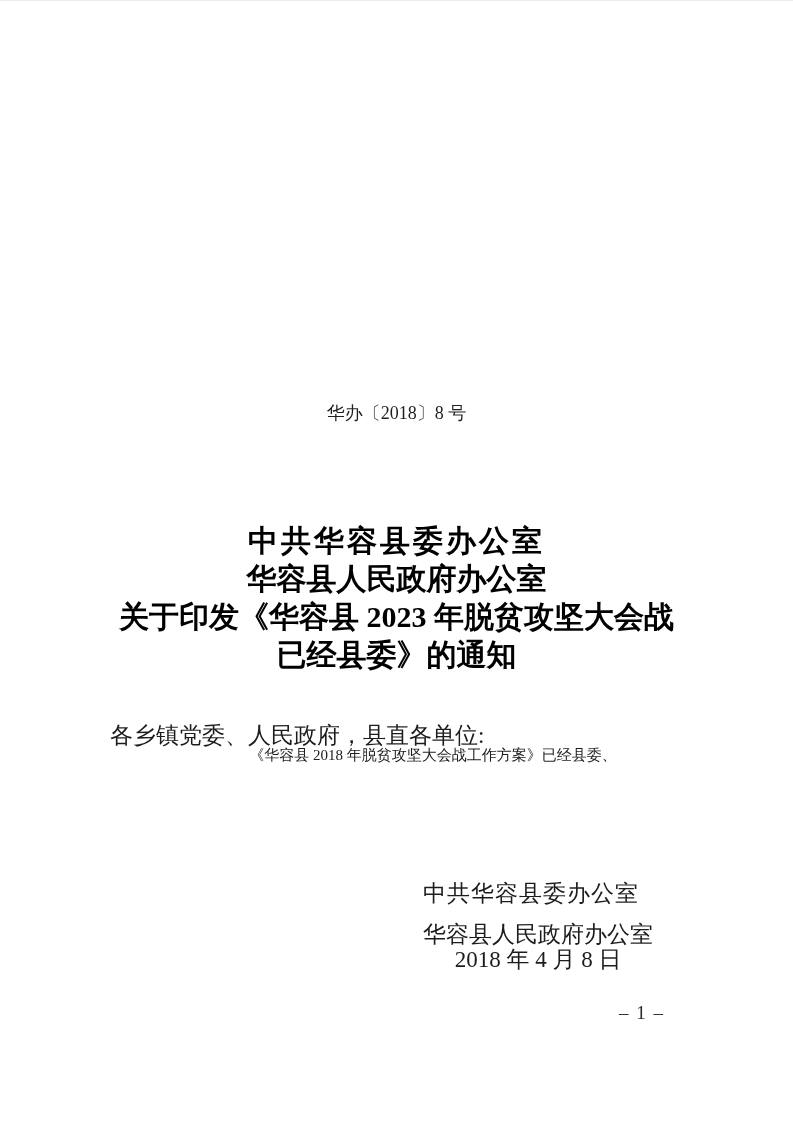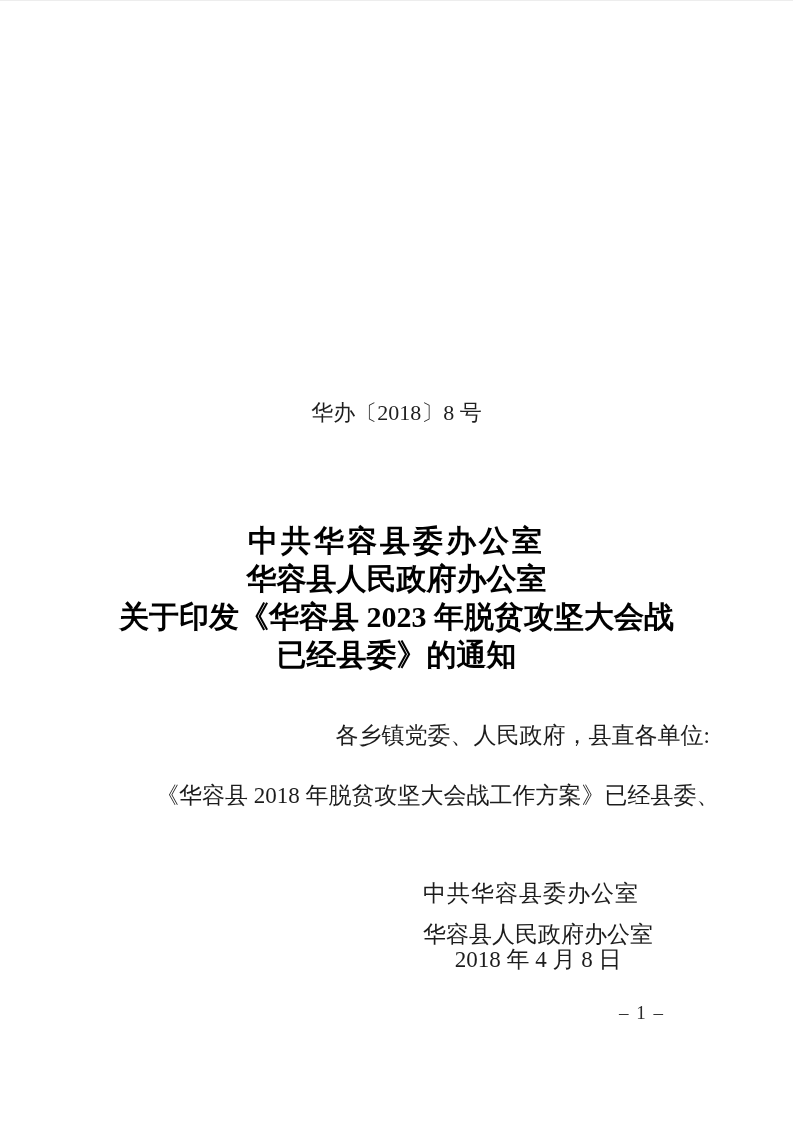--- a/index.html
+++ b/index.html
@@ -23,21 +23,21 @@
     height: 1px;
     background: #ededed;
   }
   
   .doc-number {
     position: absolute;
     top: 400px;
     left: 0;
     width: 793px;
     text-align: center;
-    font-size: 22px;
+    font-size: 18px;
     line-height: 26px;
     color: #1f1f1f;
   }
   
   .title-block {
     position: absolute;
     top: 522px;
     left: 0;
     width: 793px;
     text-align: center;
@@ -51,28 +51,27 @@
   }
   
   .salutation {
     position: absolute;
     top: 722px;
     left: 110px;
     width: 600px;
     font-size: 23px;
     line-height: 28px;
     white-space: nowrap;
-    text-align: right;
   }
   .body-block {
     position: absolute;
-    top: 776px;
+    top: 735px;
     left: 110px;
     width: 600px;
-    font-size: 23px;
+    font-size: 15px;
     line-height: 40px;
     text-align: center;
   }
   .body-line {
     white-space: nowrap;
   }
   .body-line.indent {
     padding-left: 46px;
   }
   

